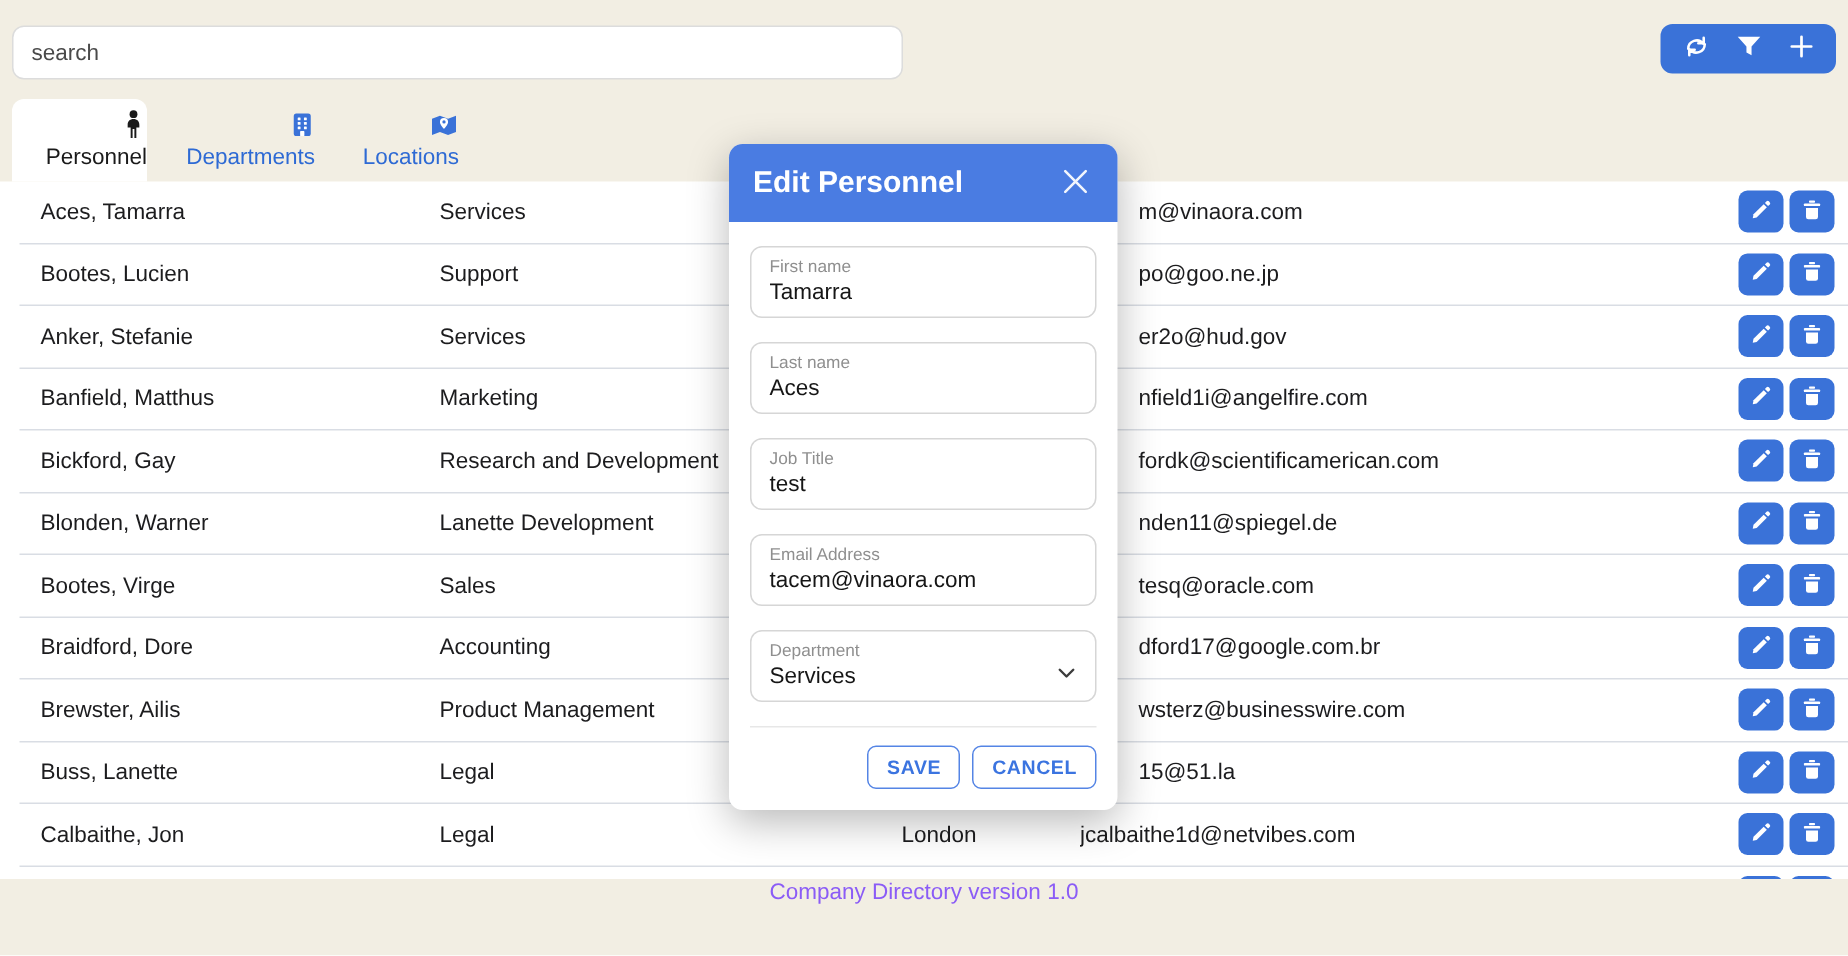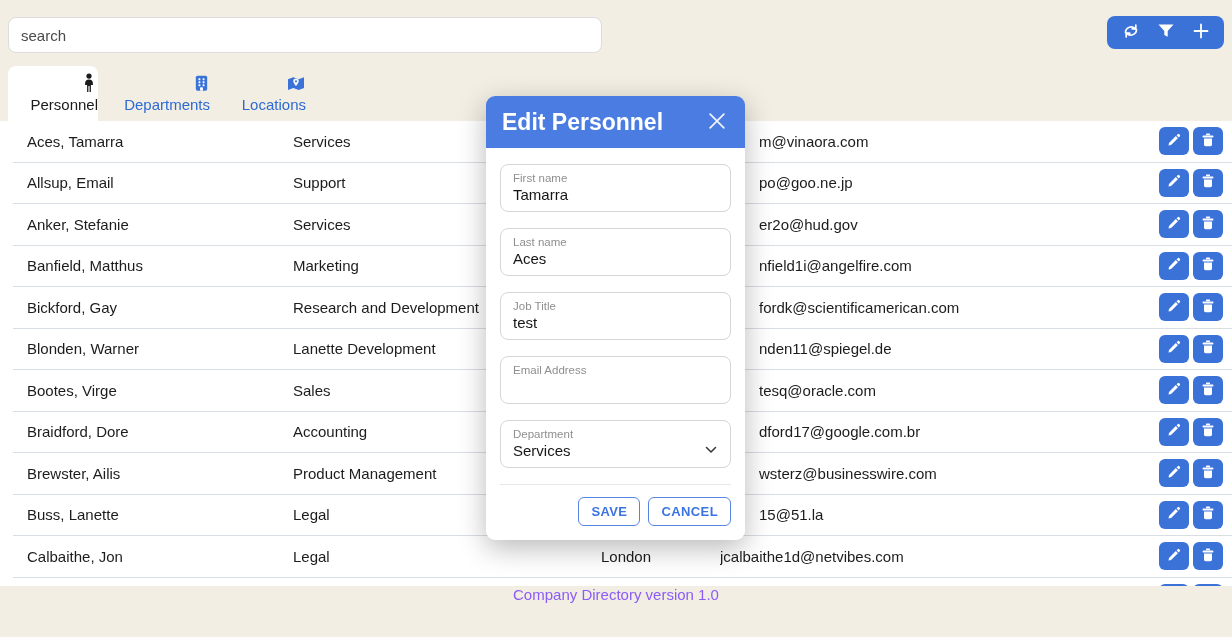--- a/index.html
+++ b/index.html
@@ -48,21 +48,21 @@
   .footer { position:absolute; left:0; top:586px; width:1232px; height:51px;
     display:flex; align-items:flex-start; justify-content:center;
     font-size:15px; color:#8b5cf6; }
 
   
   .modal { position:absolute; left:486px; top:96px; width:259px; height:444px;
     background:#fff; border-radius:9px; box-shadow:0 8px 28px rgba(0,0,0,.28);
     display:flex; flex-direction:column; z-index:10; }
   .modal-header { height:54px; background:#4a7ce2; border-radius:9px 9px 0 0;
     display:flex; align-items:center; justify-content:space-between; padding:0 16px; }
-  .modal-title { color:#fff; font-size:23px; font-weight:bold; }
+  .modal-title { color:#fff; font-size:20px; font-weight:bold; }
   .modal-close { background:none; border:none; cursor:pointer; display:flex;
     align-items:center; justify-content:center; width:24px; height:24px; }
   .modal-body { flex:1; display:flex; flex-direction:column; padding:16px 14px 14px; }
   .field { position:relative; height:48px; border:1px solid #d6d6d6; border-radius:8px;
     padding:7px 12px 0; margin-bottom:16px; background:#fff; }
   .field-label { display:block; font-size:11.5px; color:#8f8f8f; margin-bottom:2px; }
   .field-value { font-size:15px; color:#161616; }
   .field .chevron { position:absolute; right:13px; top:19px; }
   .modal-footer { margin-top:auto; border-top:1px solid #e7e7e7; padding-top:12px;
     display:flex; justify-content:flex-end; gap:8px; }
@@ -158,21 +158,21 @@
             <button class="row-btn">
               <span><svg width="14" height="14" viewBox="0 0 14 14" fill="#fff">
                   <rect x="5" y="0.6" width="4" height="1.6" rx=".5"></rect>
                   <rect x="1.6" y="2.6" width="10.8" height="1.8" rx=".6"></rect>
                   <path d="M3 5.6 h8 v6 a1.6 1.6 0 0 1 -1.6 1.6 h-4.8 A1.6 1.6 0 0 1 3 11.6 Z"></path>
                 </svg></span>
             </button>
           </div>
         </div>
         <div class="row">
-          <div class="cell-name">Allsup, Email</div>
+          <div class="cell-name">Bootes, Lucien</div>
           <div class="cell-dept">Support</div>
           <div class="cell-loc"></div>
           <div class="cell-email"><span class="clipped">po@goo.ne.jp</span></div>
           <div class="cell-actions" style="margin-left: auto;">
             <button class="row-btn">
               <span><svg width="14" height="14" viewBox="0 0 14 14" fill="#fff">
                   <path d="M2 9.9 L8.8 3.1 L10.9 5.2 L4.1 12 L1.5 12.5 Z"></path>
                   <path d="M9.6 2.3 L10.7 1.2 a1.1 1.1 0 0 1 1.55 0 l.55.55 a1.1 1.1 0 0 1 0 1.55 L11.7 4.4 Z"></path>
                 </svg></span>
             </button>
@@ -411,20 +411,21 @@
           <div class="field">
             <span class="field-label">Last name</span>
             <div class="field-value">Aces</div>
           </div>
           <div class="field">
             <span class="field-label">Job Title</span>
             <div class="field-value">test</div>
           </div>
           <div class="field">
             <span class="field-label">Email Address</span>
+            <div class="field-value">tacem@vinaora.com</div>
           </div>
           <div class="field">
             <span class="field-label">Department</span>
             <div class="field-value">Services</div>
             <span class="chevron"><svg width="12" height="8" viewBox="0 0 12 8" fill="none" stroke="#3c3c3c" stroke-width="1.6" stroke-linecap="round" stroke-linejoin="round">
                 <polyline points="1.5,1.5 6,6 10.5,1.5"></polyline>
               </svg></span>
           </div>
         </div>
       <div class="modal-footer">

